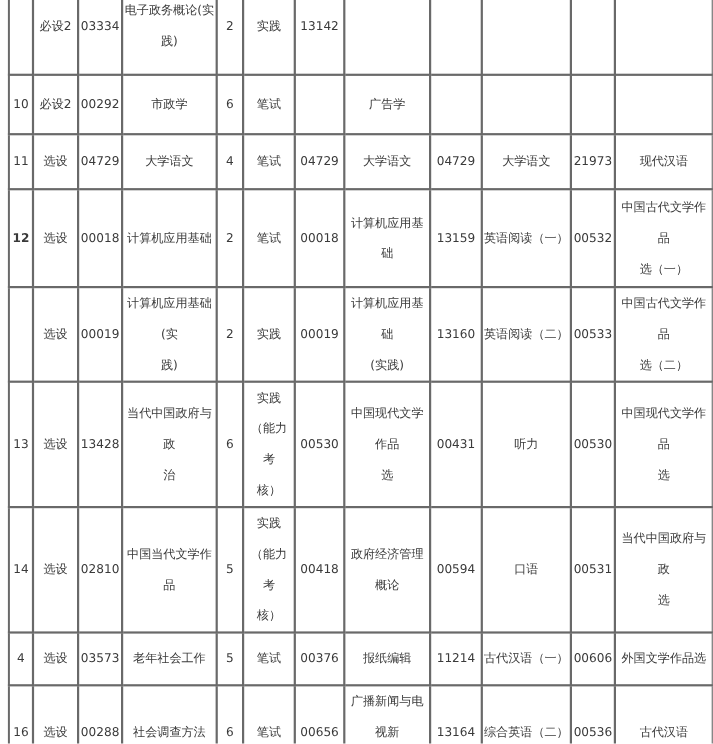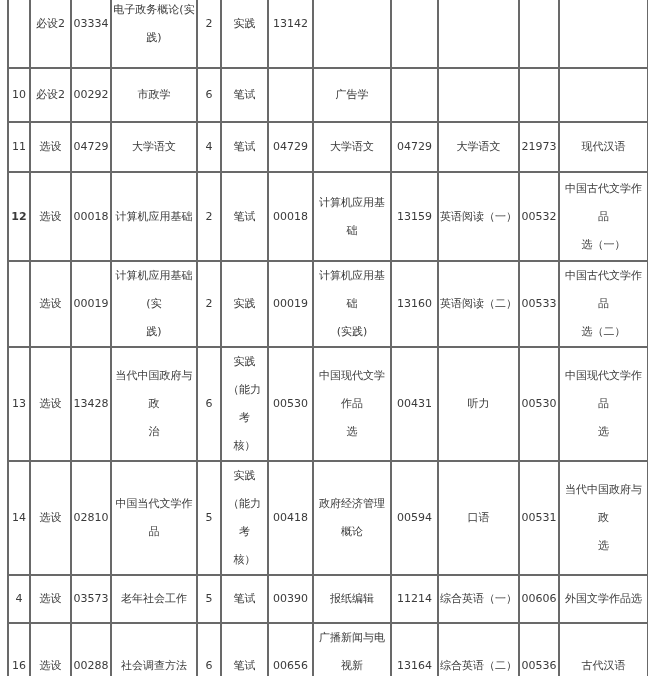--- a/index.html
+++ b/index.html
@@ -155,24 +155,24 @@
         <td>当代中国政府与政
 选</td>
       </tr>
       <tr class="r8">
         <td>4</td>
         <td>选设</td>
         <td>03573</td>
         <td>老年社会工作</td>
         <td>5</td>
         <td>笔试</td>
-        <td>00390</td>
+        <td>00376</td>
         <td>报纸编辑</td>
         <td>11214</td>
-        <td>综合英语（一）</td>
+        <td>古代汉语（一）</td>
         <td>00606</td>
         <td>外国文学作品选</td>
       </tr>
       <tr class="r9">
         <td>16</td>
         <td>选设</td>
         <td>00288</td>
         <td>社会调查方法</td>
         <td>6</td>
         <td>笔试</td>

